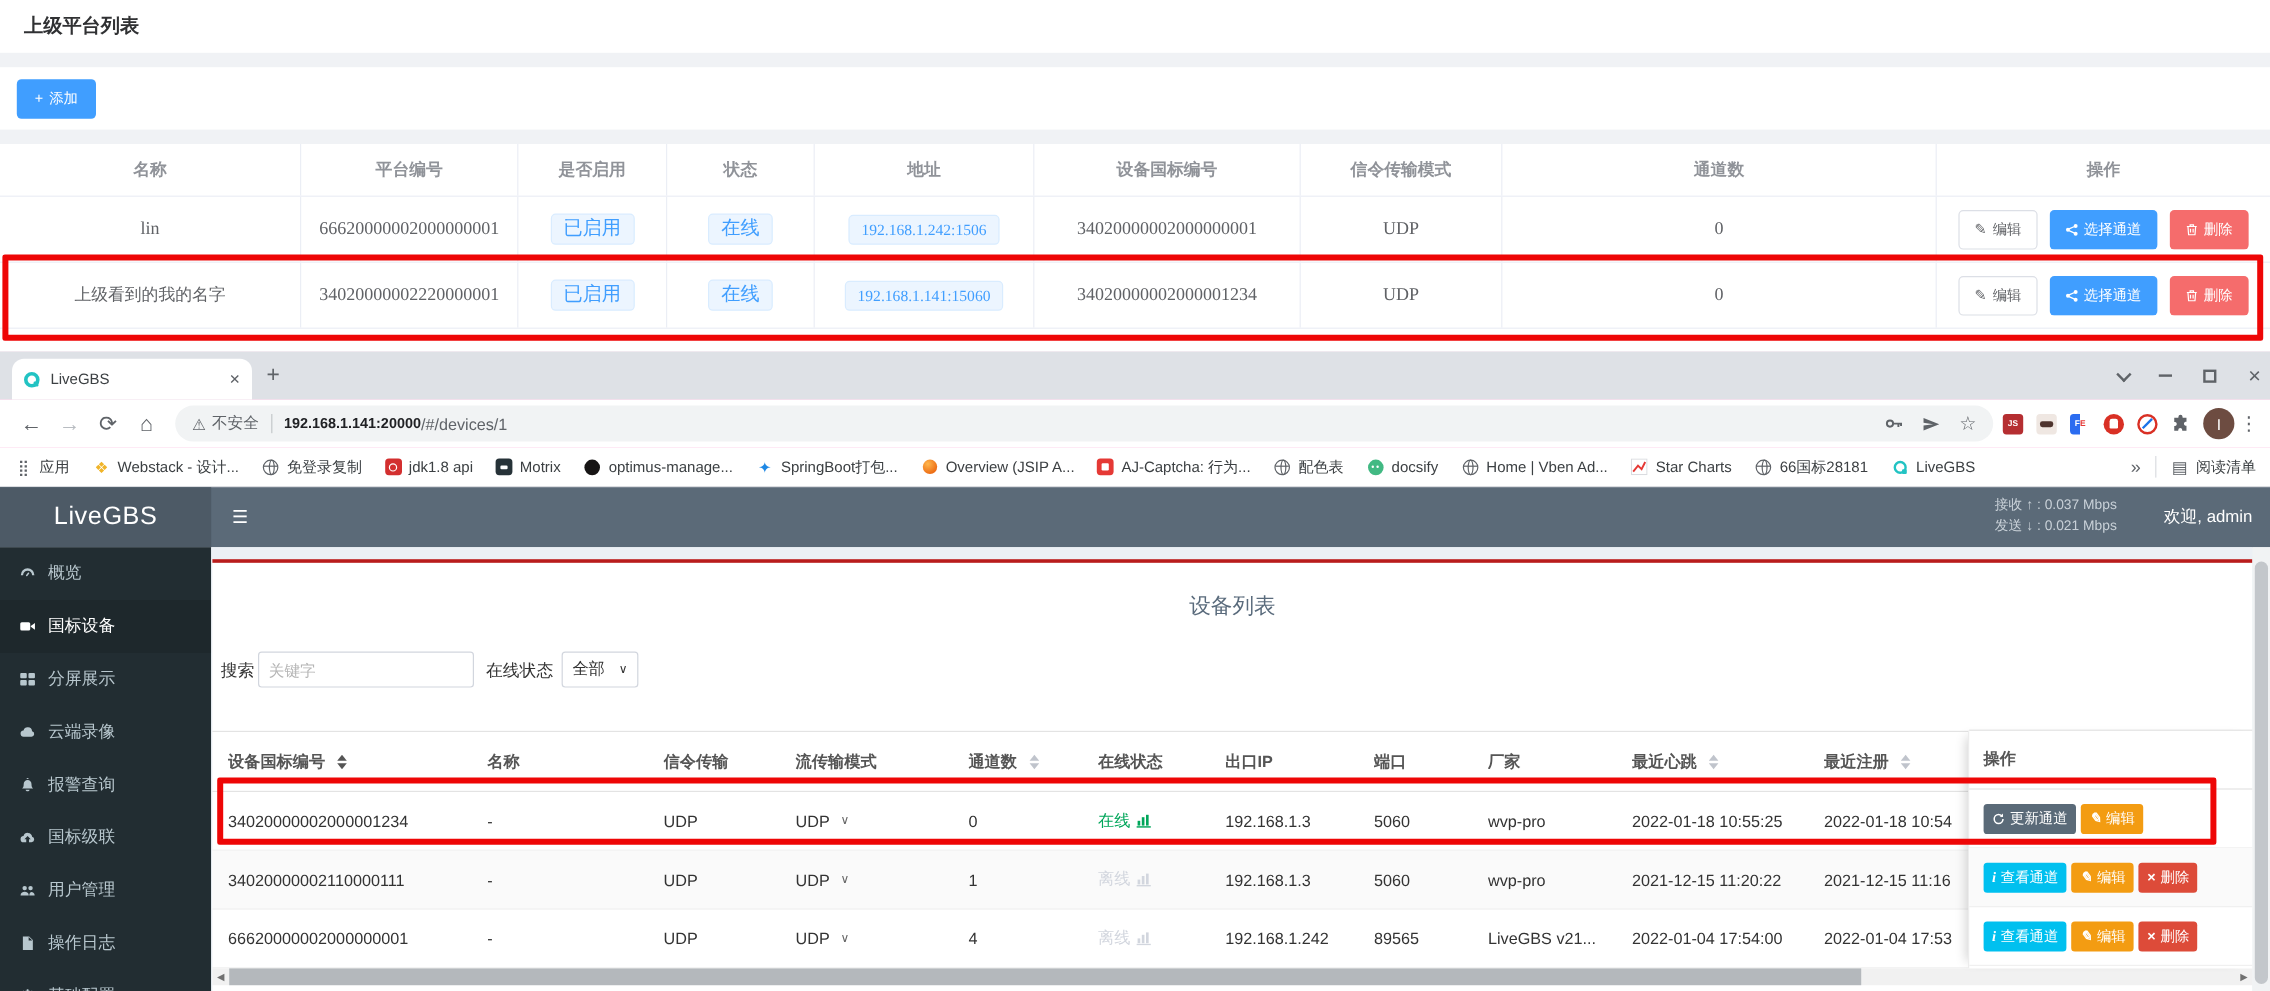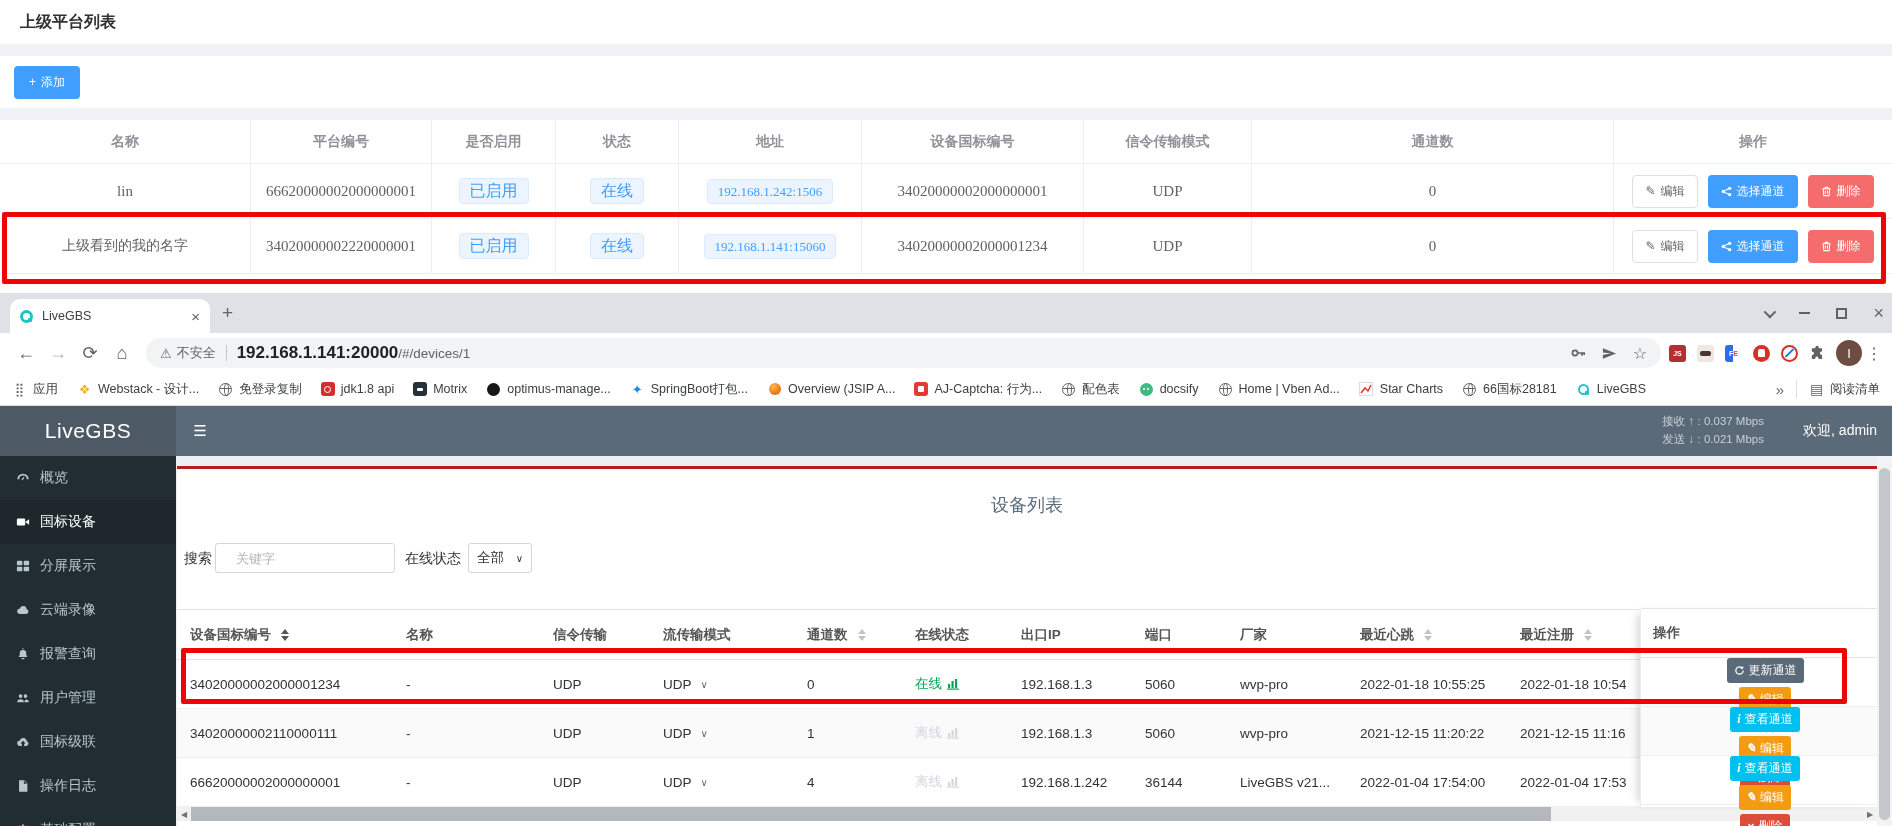--- a/index.html
+++ b/index.html
@@ -45,21 +45,21 @@
   .maxim { width:11px; height:11px; border:2px solid #5f6368; }
   .wclose { font-size:18px; color:#5f6368; line-height:1; }
 
   .toolbar { left:0; top:40px; width:100%; height:40px; background:#fff; display:flex; align-items:center; padding:0 10px; }
   .navico { font-size:18px; color:#5f6368; width:32px; text-align:center; cursor:pointer; }
   .navico.dis { color:#b8bcc1; }
   .urlpill { flex:1; height:30px; background:#f1f3f4; border-radius:15px; margin:0 8px; display:flex; align-items:center; padding:0 14px; min-width:0; }
   .warn { font-size:13px; color:#5f6368; margin-right:5px; }
   .sec-label { font-size:13px; color:#5f6368; }
   .pill-sep { width:1px; height:16px; background:#c4c7ca; margin:0 10px; }
-  .url-host { font-size:17px; color:#202124; font-weight:bold; }
+  .url-host { font-size:12px; color:#202124; font-weight:bold; }
   .url-path { font-size:13.5px; color:#5f6368; }
   .pill-icons { margin-left:auto; display:flex; align-items:center; gap:16px; }
   .pill-icons svg, .pill-icons span { color:#5f6368; }
   .exts { display:flex; align-items:center; gap:11px; margin-right:6px; }
   .ext { width:17px; height:17px; border-radius:3px; display:flex; align-items:center; justify-content:center; font-size:7px; font-weight:bold; color:#fff; cursor:pointer; }
   .ext-js { background:#b52e31; }
   .ext-mask { background:#efe7e2; position:relative; }
   .ext-mask::after { content:""; width:11px; height:5px; background:#4e342e; border-radius:2px; }
   .ext-fe { background:linear-gradient(90deg,#2b6cf0 50%,#ffffff 50%); color:#fff; }
   .ext-fe b { font-size:7px; } .ext-fe i { font-style:normal; color:#e53935; font-size:7px; }
@@ -92,42 +92,42 @@
 
   .sidebar { left:0; top:50px; width:176px; height:370px; background:#222d32; overflow:hidden; }
   .side-item { height:44px; display:flex; align-items:center; padding-left:16px; gap:10px; color:#b8c7ce; font-size:14px; cursor:pointer; }
   .side-item svg { flex:none; }
   .side-item.active { background:#1e282c; color:#fff; }
 
   .content { left:176px; top:50px; width:1701px; height:370px; background:#ecf0f5; }
   .card { left:1px; top:10px; width:1700px; height:425px; background:#fff; border-top:3px solid #b91c1c; }
   .card-title { top:24px; left:0; width:100%; text-align:center; font-size:18px; color:#5a6b7c; }
   .flabel { font-size:14px; color:#333; top:81px; }
-  .search-input { left:38px; top:74px; width:180px; height:30px; border:1px solid #d2d6de; border-radius:3px; font-size:13px; padding:0 20px; color:#333; outline:none; }
+  .search-input { left:38px; top:74px; width:180px; height:30px; border:1px solid #d2d6de; border-radius:3px; font-size:13px; padding:0 8px; color:#333; outline:none; }
   .search-input::placeholder { color:#b5b5b5; }
   .selectbox { left:291px; top:74px; width:64px; height:30px; border:1px solid #d2d6de; border-radius:3px; display:flex; align-items:center; justify-content:space-between; padding:0 8px; font-size:13.5px; color:#333; cursor:pointer; background:#fff; }
   .selectbox .caret { font-size:10px; color:#333; }
 
   .dtable { left:0; top:140px; width:1700px; border-top:1px solid #e3e3e3; font-size:13.5px; }
   .drow { display:grid; grid-template-columns:216px 147px 110px 144px 108px 106px 124px 95px 120px 160px 1fr; align-items:center; padding-left:13px; }
   .dhead { height:50px; border-bottom:1px solid #e3e3e3; font-weight:bold; color:#555; font-size:13.5px; }
   .dr { height:49px; border-bottom:1px solid #f0f0f0; color:#333; }
   .dr.alt { background:#fafafa; }
   .dhead > div, .dr > div { overflow:hidden; white-space:nowrap; display:flex; align-items:center; gap:5px; }
   .sort { display:inline-flex; flex-direction:column; gap:2px; margin-left:5px; }
   .sort i { width:0; height:0; border-left:4px solid transparent; border-right:4px solid transparent; }
   .sort .up { border-bottom:5px solid #c0c4cc; } .sort .dn { border-top:5px solid #c0c4cc; }
   .sort.on .up { border-bottom-color:#555; } .sort.on .dn { border-top-color:#555; }
   .caret2 { font-size:10px; color:#666; margin-left:4px; }
   .online { color:#00a65a; } .offline { color:#d2d6de; }
   .chart { display:inline-block; }
 
   .opscol { left:1463px; top:140px; width:237px; height:198px; background:#fff; border-left:1px solid #ececec; box-shadow:-7px 0 9px -5px rgba(0,0,0,.18); z-index:5; }
   .ops-h { height:50px; display:flex; align-items:center; padding-left:12px; font-weight:bold; color:#555; font-size:13.5px; border-bottom:1px solid #e3e3e3; border-top:1px solid #e3e3e3; margin-top:-1px; }
-  .ops-r { height:49px; display:flex; align-items:center; padding-left:12px; gap:4px; border-bottom:1px solid #f0f0f0;flex-direction:column; }
+  .ops-r { height:49px; display:flex; align-items:center; padding-left:12px; gap:4px; border-bottom:1px solid #f0f0f0; }
   .ops-r.alt { background:#fafafa; }
   .xsbtn { font-size:12px; color:#fff; border:none; border-radius:3px; padding:4px 7px; display:inline-flex; align-items:center; gap:4px; cursor:pointer; white-space:nowrap; }
   .b-slate { background:#5a6a78; } .b-info { background:#00c0ef; } .b-warn { background:#f39c12; } .b-dang { background:#dd4b39; }
   .ibadge { font-style:italic; font-weight:bold; font-family:"Liberation Serif",serif; font-size:12px; }
 
   .hscroll { left:0; top:338px; width:1700px; height:14px; background:#f1f1f1; display:flex; align-items:center; }
   .harrow { width:14px; height:14px; display:flex; align-items:center; justify-content:center; font-size:8px; color:#707070; flex:none; cursor:pointer; }
   .hthumb { height:14px; width:1360px; background:#b4b8bc; cursor:grab; }
   .hspacer { flex:1; }
 
@@ -432,32 +432,32 @@
         <span>云端录像</span>
       </div>
       <div class="side-item">
         <svg width="14" height="14" viewBox="0 0 16 16" fill="currentColor">
             <path d="M8 14.2c.9 0 1.7-.6 1.9-1.5H6.1c.2.9 1 1.5 1.9 1.5zm5.2-2.7H2.8c.9-.9 1.5-1.8 1.5-4.3A3.7 3.7 0 018 3.4a3.7 3.7 0 013.7 3.8c0 2.5.6 3.4 1.5 4.3zM8 1.5a1 1 0 011 1H7a1 1 0 011-1z"></path>
           </svg>
         <span>报警查询</span>
       </div>
       <div class="side-item">
         <svg width="14" height="14" viewBox="0 0 16 16" fill="currentColor">
+            <path d="M4.5 12.5a3 3 0 01-.4-6A4.2 4.2 0 0112.3 7.2a2.7 2.7 0 01-.6 5.3H9.3V9.6H11L8 6.5 5 9.6h1.7v2.9z"></path>
+          </svg>
+        <span>国标级联</span>
+      </div>
+      <div class="side-item">
+        <svg width="14" height="14" viewBox="0 0 16 16" fill="currentColor">
             <circle cx="5.2" cy="5.8" r="2.1"></circle>
             <circle cx="10.8" cy="5.8" r="2.1"></circle>
             <path d="M1.3 12.8c0-2.1 1.7-3.4 3.9-3.4s3.9 1.3 3.9 3.4z"></path>
             <path d="M9.6 12.8c0-1.5.7-2.7 1.8-3.2 2 .1 3.3 1.3 3.3 3.2z"></path>
           </svg>
         <span>用户管理</span>
-      </div>
-      <div class="side-item">
-        <svg width="14" height="14" viewBox="0 0 16 16" fill="currentColor">
-            <path d="M4.5 12.5a3 3 0 01-.4-6A4.2 4.2 0 0112.3 7.2a2.7 2.7 0 01-.6 5.3H9.3V9.6H11L8 6.5 5 9.6h1.7v2.9z"></path>
-          </svg>
-        <span>国标级联</span>
       </div>
       <div class="side-item">
         <svg width="14" height="14" viewBox="0 0 16 16" fill="currentColor">
             <path d="M3.5 1.5h6L13 5v9.5H3.5zM9 2v3.5h3.5z" fill-rule="evenodd"></path>
           </svg>
         <span>操作日志</span>
       </div>
       <div class="side-item">
         <svg width="14" height="14" viewBox="0 0 16 16" fill="none" stroke="currentColor" stroke-width="1.6">
             <circle cx="8" cy="8" r="2.1" fill="currentColor" stroke="none"></circle>
@@ -595,21 +595,21 @@
             <div class="offline">
                 <span>离线</span>
                 <svg class="chart" width="13" height="12" viewBox="0 0 13 12" fill="currentColor">
                   <rect x="1" y="6" width="2.2" height="4"></rect>
                   <rect x="4.5" y="3" width="2.2" height="7"></rect>
                   <rect x="8" y="1" width="2.2" height="9"></rect>
                   <rect x="0" y="10.5" width="12" height="1.2"></rect>
                 </svg>
               </div>
             <div>192.168.1.242</div>
-            <div>36144</div>
+            <div>89565</div>
             <div>LiveGBS v21...</div>
             <div>2022-01-04 17:54:00</div>
             <div>2022-01-04 17:53</div>
           </div>
         </div>
 
         <div class="abs opscol">
           <div class="ops-h">操作</div>
           <div class="ops-r">
             <button class="xsbtn b-slate">

